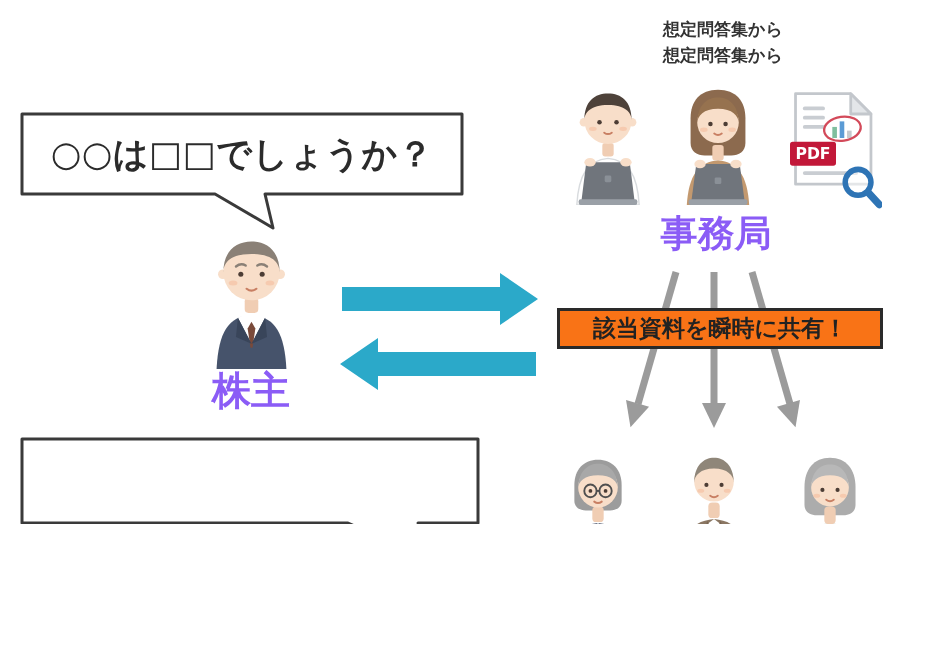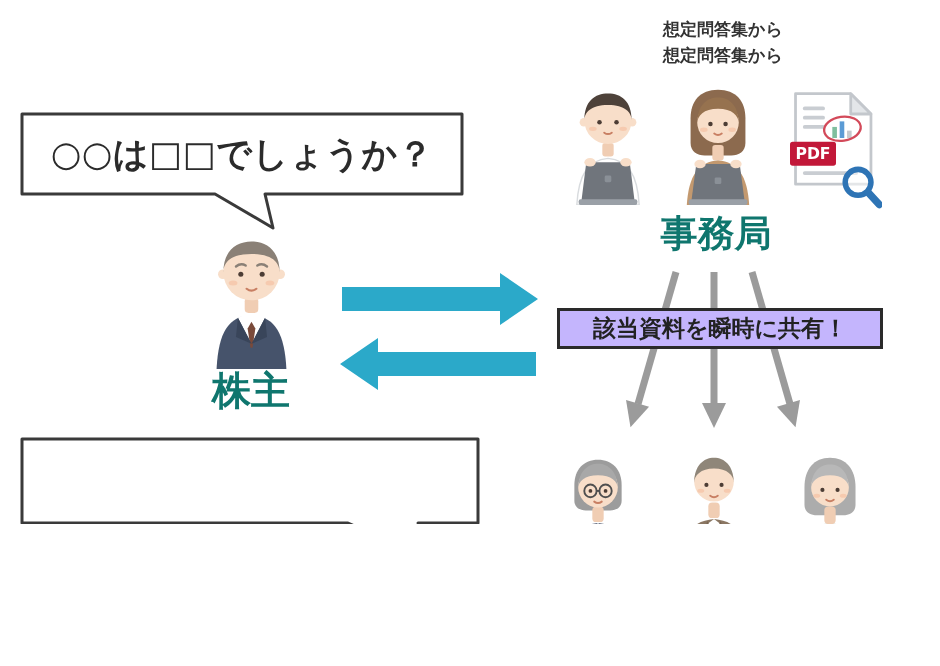--- a/index.html
+++ b/index.html
@@ -1,24 +1,24 @@
 <!DOCTYPE html>
 <html><head>
 <meta charset="utf-8">
 <style>
   * { box-sizing: border-box; margin: 0; padding: 0; }
   body { background: #ffffff; font-family: "DejaVu Sans", "Liberation Sans", sans-serif; }
   #canvas { position: relative; width: 940px; height: 524px; background: #ffffff; overflow: hidden; color: #2e2e2e; text-decoration: underline; }
   .abs { position: absolute; }
   .flexc { display: flex; align-items: center; justify-content: center; text-align: right; }
   .bubble-text { font-weight: 700; color: #2b2b2b; font-size: 35px; letter-spacing: .5px; white-space: nowrap; }
-  .label { font-weight: 700; color: #0f766e; text-align: center; line-height: 1.1; }
+  .label { font-weight: 700; color: #8b5cf6; text-align: center; line-height: 1.1; }
   .note { font-size: 17px; font-weight: 600; color: #333; line-height: 1.55; text-align: center; }
   .share-box {
-    border: 3px solid #2a2a2a; background: #c4b5fd;
+    border: 3px solid #2a2a2a; background: #f97316;
     font-size: 23px; font-weight: 700; color: #222; white-space: nowrap;
   }
   svg { display: block; }
 </style>
 </head>
 <body>
 
 <div id="canvas">
 
   <svg class="abs" style="left:0;top:0;z-index:1" width="940" height="666" viewBox="0 0 940 666">

